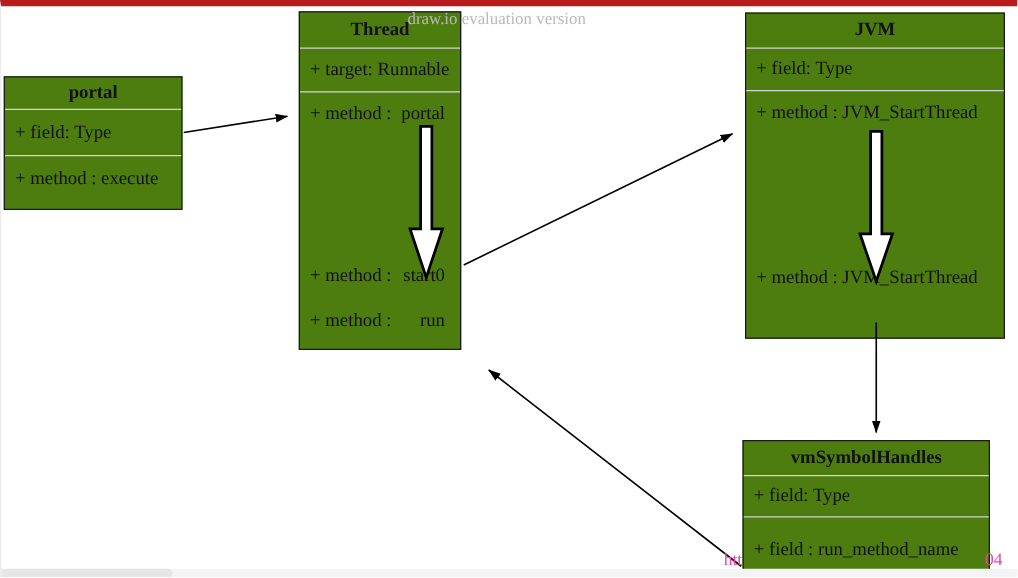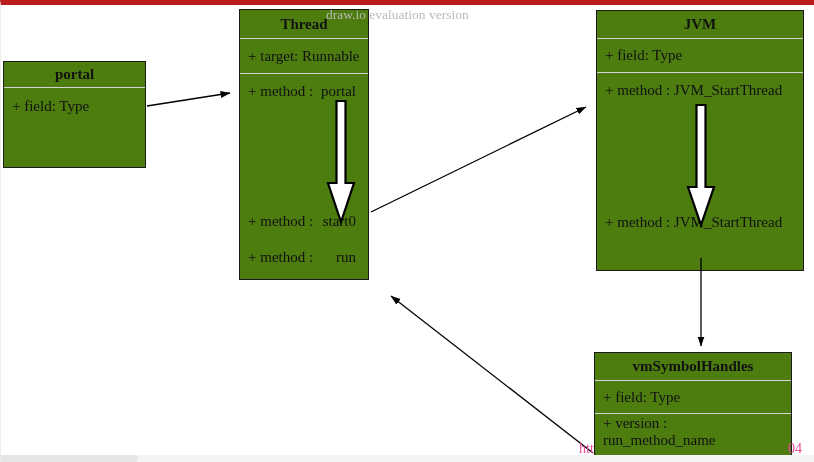--- a/index.html
+++ b/index.html
@@ -41,20 +41,21 @@
 </head>
 <body>
 
 <div class="canvas">
 
   <div class="watermark" style="left:325px;top:2px;">draw.io evaluation version</div>
 
   <div class="uml" style="left:2px;top:56px;width:143px;height:107px;">
     <div class="title" style="height:25px;">portal</div>
     <div class="row" style="height:37px;">+ field: Type</div>
+    <div class="row" style="height:38px;">+ method : execute</div>
   </div>
 
   <div class="uml" style="left:238px;top:4px;width:130px;height:271px;">
     <div class="title" style="height:28px;">Thread</div>
     <div class="row" style="height:35px;">+ target: Runnable</div>
     <div class="compartment" style="height:203px;">
       <div class="row abs split" style="top:4px;height:26px;">
         <span>+ method :</span>
         <span>portal</span>
       </div>
@@ -74,21 +75,21 @@
     <div class="row" style="height:34px;">+ field: Type</div>
     <div class="compartment" style="height:184px;">
       <div class="row abs" style="top:4px;height:26px;">+ method : JVM_StartThread</div>
       <div class="row abs" style="top:136px;height:26px;">+ method : JVM_StartThread</div>
     </div>
   </div>
 
   <div class="uml" style="left:593px;top:347px;width:198px;height:108px;">
     <div class="title" style="height:27px;">vmSymbolHandles</div>
     <div class="row" style="height:33px;">+ field: Type</div>
-    <div class="row bottomalign" style="height:44px;">+ version : run_method_name</div>
+    <div class="row bottomalign" style="height:44px;">+ field : run_method_name</div>
   </div>
 
   <svg class="overlay" width="814" height="462" viewBox="0 0 814 462">
     <defs>
       <marker id="ah" markerWidth="12" markerHeight="10" refX="9.5" refY="3.5" orient="auto" markerUnits="userSpaceOnUse">
         <path d="M0,0 L10,3.5 L0,7 Z" fill="#000"></path>
       </marker>
     </defs>
     <path d="M146,101 L229,88" stroke="#000" stroke-width="1.3" fill="none" marker-end="url(#ah)"></path>
     <path d="M370,207 L585,102" stroke="#000" stroke-width="1.3" fill="none" marker-end="url(#ah)"></path>

